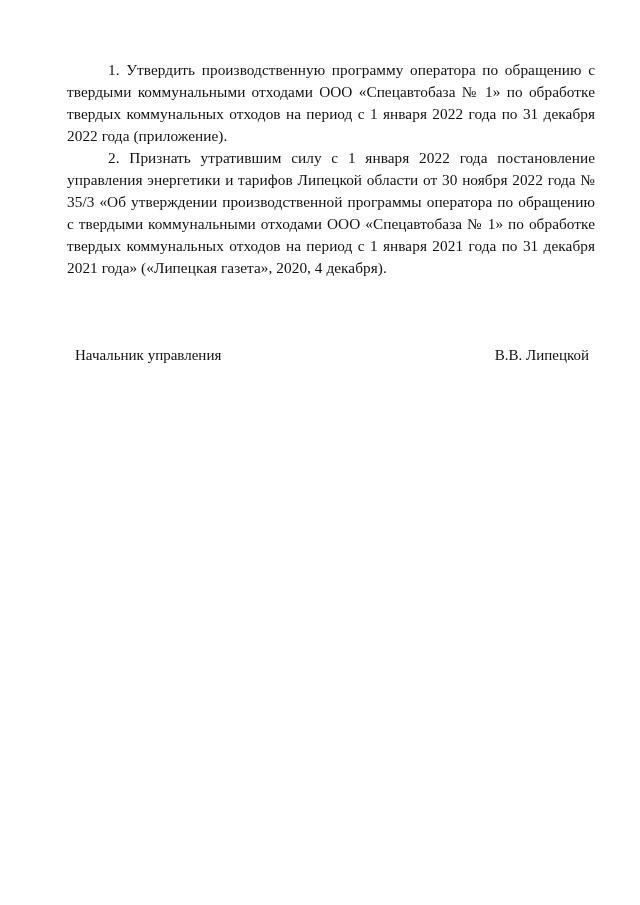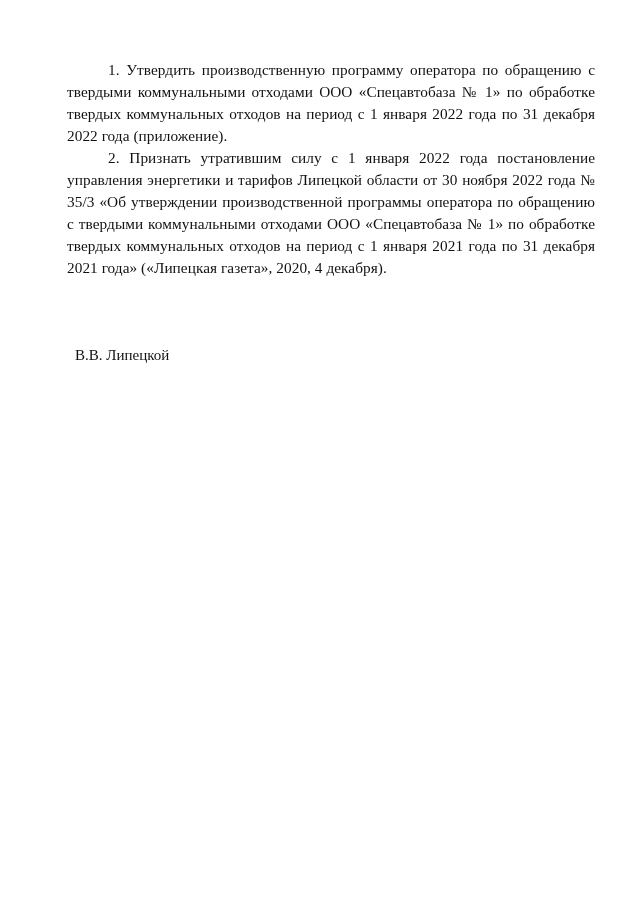--- a/index.html
+++ b/index.html
@@ -51,15 +51,16 @@
 </head>
 <body>
 
 <div class="page">
   <div class="body-text">
     <p class="para">1. Утвердить производственную программу оператора по обращению с твердыми коммунальными отходами ООО «Спецавтобаза № 1» по обработке твердых коммунальных отходов на период с 1 января 2022 года по 31 декабря 2022 года (приложение).</p>
     <p class="para">2. Признать утратившим силу с 1 января 2022 года постановление управления энергетики и тарифов Липецкой области от 30 ноября 2022 года № 35/3 «Об утверждении производственной программы оператора по обращению с твердыми коммунальными отходами ООО «Спецавтобаза № 1» по обработке твердых коммунальных отходов на период с 1 января 2021 года по 31 декабря 2021 года» («Липецкая газета», 2020, 4 декабря).</p>
   </div>
 
   <div class="signature">
+    <span>Начальник управления</span>
     <span>В.В. Липецкой</span>
   </div>
 </div>
 
 </body></html>

